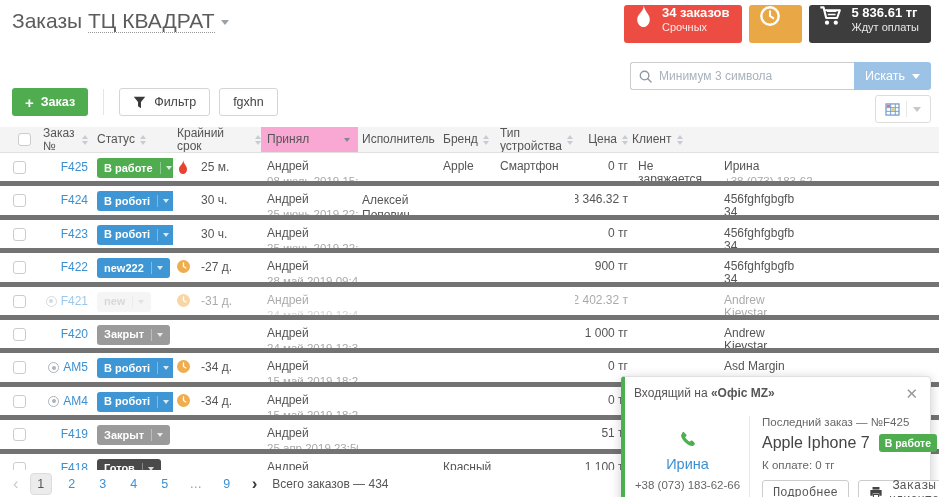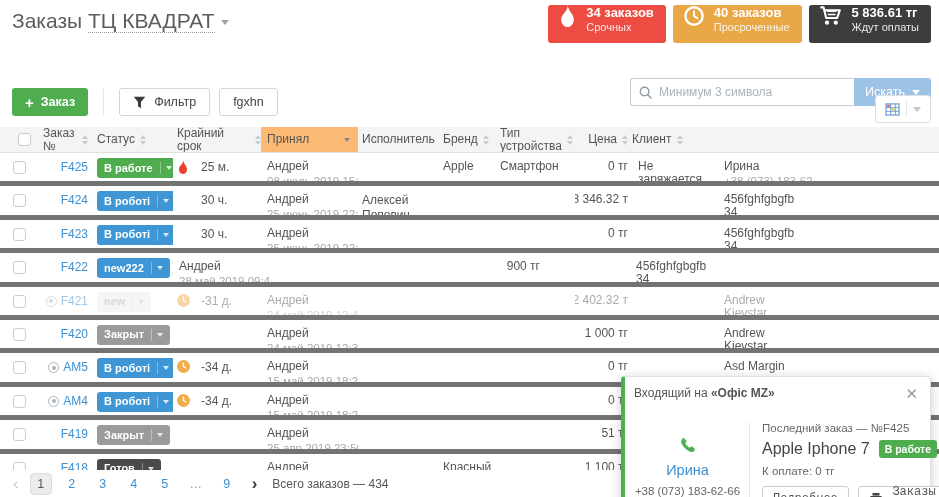--- a/index.html
+++ b/index.html
@@ -14,21 +14,21 @@
 
   
   .badges{position:absolute;right:8px;top:5px;display:flex;gap:7px}
   .sbadge{height:38px;border-radius:3px;color:#fff;display:flex;padding:0 12px 0 10px;cursor:pointer}
   .sb-red{background:#ec4c41}.sb-org{background:#eaa746}.sb-dark{background:#3d3d3d}
   .sbadge .ic{margin-right:9px;display:flex}
   .sbadge .l1{font-weight:bold;font-size:13px;line-height:16px;white-space:nowrap}
   .sbadge .l2{font-size:11px;opacity:.88;line-height:13px;white-space:nowrap}
 
   
-  .search-row{position:absolute;right:8px;top:78px;display:flex}
+  .search-row{position:absolute;right:8px;top:62px;display:flex}
   .search-box{display:flex;align-items:center;width:224px;height:28px;border:1px solid #ccc;border-right:none;border-radius:3px 0 0 3px;padding:0 8px;background:#fff}
   .search-box input{border:none;outline:none;font-size:12px;color:#555;width:100%;font-family:inherit}
   ::placeholder{color:#a9b2bc}
   .search-btn{height:28px;background:#9cc2e5;color:#fff;border:none;border-radius:0 3px 3px 0;font-size:12.5px;padding:0 11px;display:flex;align-items:center;gap:7px;cursor:pointer;font-family:inherit}
   .search-btn .tri{border-top-color:#fff;margin-left:0}
 
   
   .toolbar{position:absolute;left:12px;top:88px;display:flex;align-items:center;height:28px}
   .btn-new{background:#4fad50;color:#fff;border:none;border-radius:3px;height:28px;padding:0 13px;font-size:12.5px;font-weight:bold;display:flex;align-items:center;gap:7px;cursor:pointer;font-family:inherit}
   .plus{font-size:15px;font-weight:bold;line-height:1}
@@ -36,21 +36,21 @@
   .btn-light{background:#fff;border:1px solid #d5d5d5;border-radius:3px;height:28px;padding:0 13px;font-size:12.5px;color:#444;display:flex;align-items:center;gap:8px;margin-right:9px;cursor:pointer;font-family:inherit}
   .grid-btn{position:absolute;right:8px;top:95px;width:56px;height:28px;background:#fff;border:1px solid #ddd;border-radius:3px;display:flex;align-items:center;justify-content:center;gap:6px;cursor:pointer}
   .grid-btn .vsep{width:1px;height:16px;background:#e8e8e8}
   .grid-btn .tri{margin-left:0;border-top-color:#c3c9ce}
 
   
   .table{position:absolute;left:0;top:127px;width:939px;height:343px;overflow:hidden}
   .tr{display:flex;border-bottom:5px solid #737373;height:33.4px}
   .thead{background:#f4f4f4;border-bottom:1px solid #e0e0e0;height:26px}
   .th{display:flex;align-items:center;font-size:11.5px;color:#555;gap:5px;padding-left:5px}
-  .th.sorted{background:#fdba74;justify-content:space-between;padding-right:8px}
+  .th.sorted{background:#f9a8d4;justify-content:space-between;padding-right:8px}
   .sort i{display:block;width:0;height:0;border-left:3.5px solid transparent;border-right:3.5px solid transparent}
   .sort .up{border-bottom:4px solid #c6ccd2;margin-bottom:2px}
   .sort .dn{border-top:4px solid #c6ccd2}
   .sorted .sort .dn{border-top-color:#80878d}
   .tc{padding-top:5px;font-size:12px;line-height:13px;overflow:hidden}
   .c-check{width:38px;flex:none}
   .c-check .cb{margin:3px 0 0 13px}
   .thead .c-check .cb{margin-top:0}
   .cb{display:inline-block;width:13px;height:13px;border:1px solid #ccc;border-radius:3px;background:#fff;cursor:pointer}
   .c-id{width:57px;flex:none;display:flex;justify-content:flex-end;align-items:flex-start;padding:8px 7px 0 0;gap:4px}
@@ -85,21 +85,21 @@
   .pager{position:absolute;left:0;top:470px;width:939px;height:27px;background:#fff;display:flex;align-items:center;padding-left:8px}
   .pg{min-width:22px;height:22px;display:flex;align-items:center;justify-content:center;color:#3c90d2;font-size:12.5px;margin-right:9px;cursor:pointer;border-radius:4px;padding:0 3px}
   .pg.active{background:#ececec;border:1px solid #dcdcdc;color:#555}
   .pg.dots{color:#999;cursor:default}
   .pg-prev{color:#ccc;font-size:17px;margin-right:6px;cursor:pointer;padding:0 5px}
   .pg-next{color:#3a3a3a;font-size:17px;font-weight:bold;cursor:pointer;padding:0 5px;margin-right:10px}
   .pg-total{color:#555;font-size:12px}
 
   
   .popup{position:absolute;left:621px;top:376px;width:310px;background:#fff;border:1px solid #e0e0e0;border-left:4px solid #4caf50;border-radius:4px;box-shadow:0 2px 12px rgba(0,0,0,.2);z-index:20;padding:9px 10px 10px 9px}
-  .pp-head{display:flex;justify-content:space-between;align-items:center;font-size:12px;color:#555;margin-bottom:22px}
+  .pp-head{display:flex;justify-content:space-between;align-items:center;font-size:12px;color:#555;margin-bottom:16px}
   .pp-close{color:#999;font-size:15px;line-height:13px;cursor:pointer;padding:0 2px}
   .pp-body{display:flex}
   .pp-left{width:116px;flex:none;border-right:1px solid #e8e8e8;display:flex;flex-direction:column;align-items:center;justify-content:center;padding:2px 8px 2px 0;text-align:center}
   .pp-name{color:#3c90d2;font-size:14.5px;margin:5px 0 7px;cursor:pointer}
   .pp-phone{color:#666;font-size:11.5px;white-space:nowrap}
   .pp-right{flex:1;padding-left:12px}
   .pp-last{color:#666;font-size:11.5px;margin-bottom:6px}
   .pp-dev{font-size:16px;color:#444;display:flex;align-items:center;gap:9px;margin-bottom:7px}
   .pp-badge{background:#4fad50;color:#fff;font-size:10.5px;font-weight:bold;border-radius:3px;padding:3px 6px;cursor:pointer}
   .pp-pay{color:#666;font-size:11.5px;margin-bottom:9px}
@@ -129,24 +129,20 @@
         </span>
     </div>
     <div class="sbadge sb-org">
       <span class="ic">
         <svg width="22" height="22" viewBox="0 0 16 16">
             <circle cx="8" cy="8" r="7.2" fill="#fff"></circle>
             <circle cx="8" cy="8" r="5.4" fill="#eaa746"></circle>
             <path d="M8 4.6V8l2.4 1.5" stroke="#fff" stroke-width="1.5" fill="none" stroke-linecap="round"></path>
           </svg>
       </span>
-      <span>
-          <div class="l1">40 заказов</div>
-      <div class="l2">Просроченные</div>
-        </span>
     </div>
     <div class="sbadge sb-dark">
       <span class="ic">
         <svg width="24" height="22" viewBox="0 0 18 16">
             <path d="M1 1.5h2.4l2 8h8.2l2-5.8H4.4" fill="none" stroke="#fff" stroke-width="1.6" stroke-linejoin="round"></path>
             <circle cx="6" cy="13" r="1.6" fill="#fff"></circle>
             <circle cx="12.6" cy="13" r="1.6" fill="#fff"></circle>
             <path d="M6 4.5h7M6.6 6.8h5.8" stroke="#fff" stroke-width="1.1"></path>
           </svg>
       </span>
@@ -367,20 +363,29 @@
         <div class="tr">
           <div class="tc c-check"><span class="cb"></span></div>
           <div class="tc c-id">
             <span class="olink">F422</span>
           </div>
           <div class="tc c-status"><span class="badge bg-blue">
               <span>new222</span>
               <span class="sp"></span>
               <span class="cr"></span>
             </span></div>
+          <div class="tc c-dead">
+            <span class="dl-ic">
+              <svg width="13" height="13" viewBox="0 0 14 14">
+                <circle cx="7" cy="7" r="7" fill="#f0ad4e"></circle>
+                <path d="M7 3.2V7l2.5 1.6" stroke="#fff" stroke-width="1.4" fill="none" stroke-linecap="round"></path>
+              </svg>
+            </span>
+            <span>-27 д.</span>
+          </div>
           <div class="tc c-acc">
             <div>Андрей</div>
             <div class="sub">28 май 2019 09:47</div>
           </div>
           <div class="tc c-exe"></div>
           <div class="tc c-brand"></div>
           <div class="tc c-device"></div>
           <div class="tc c-price">900 тг</div>
           <div class="tc c-mal"></div>
           <div class="tc c-client">

